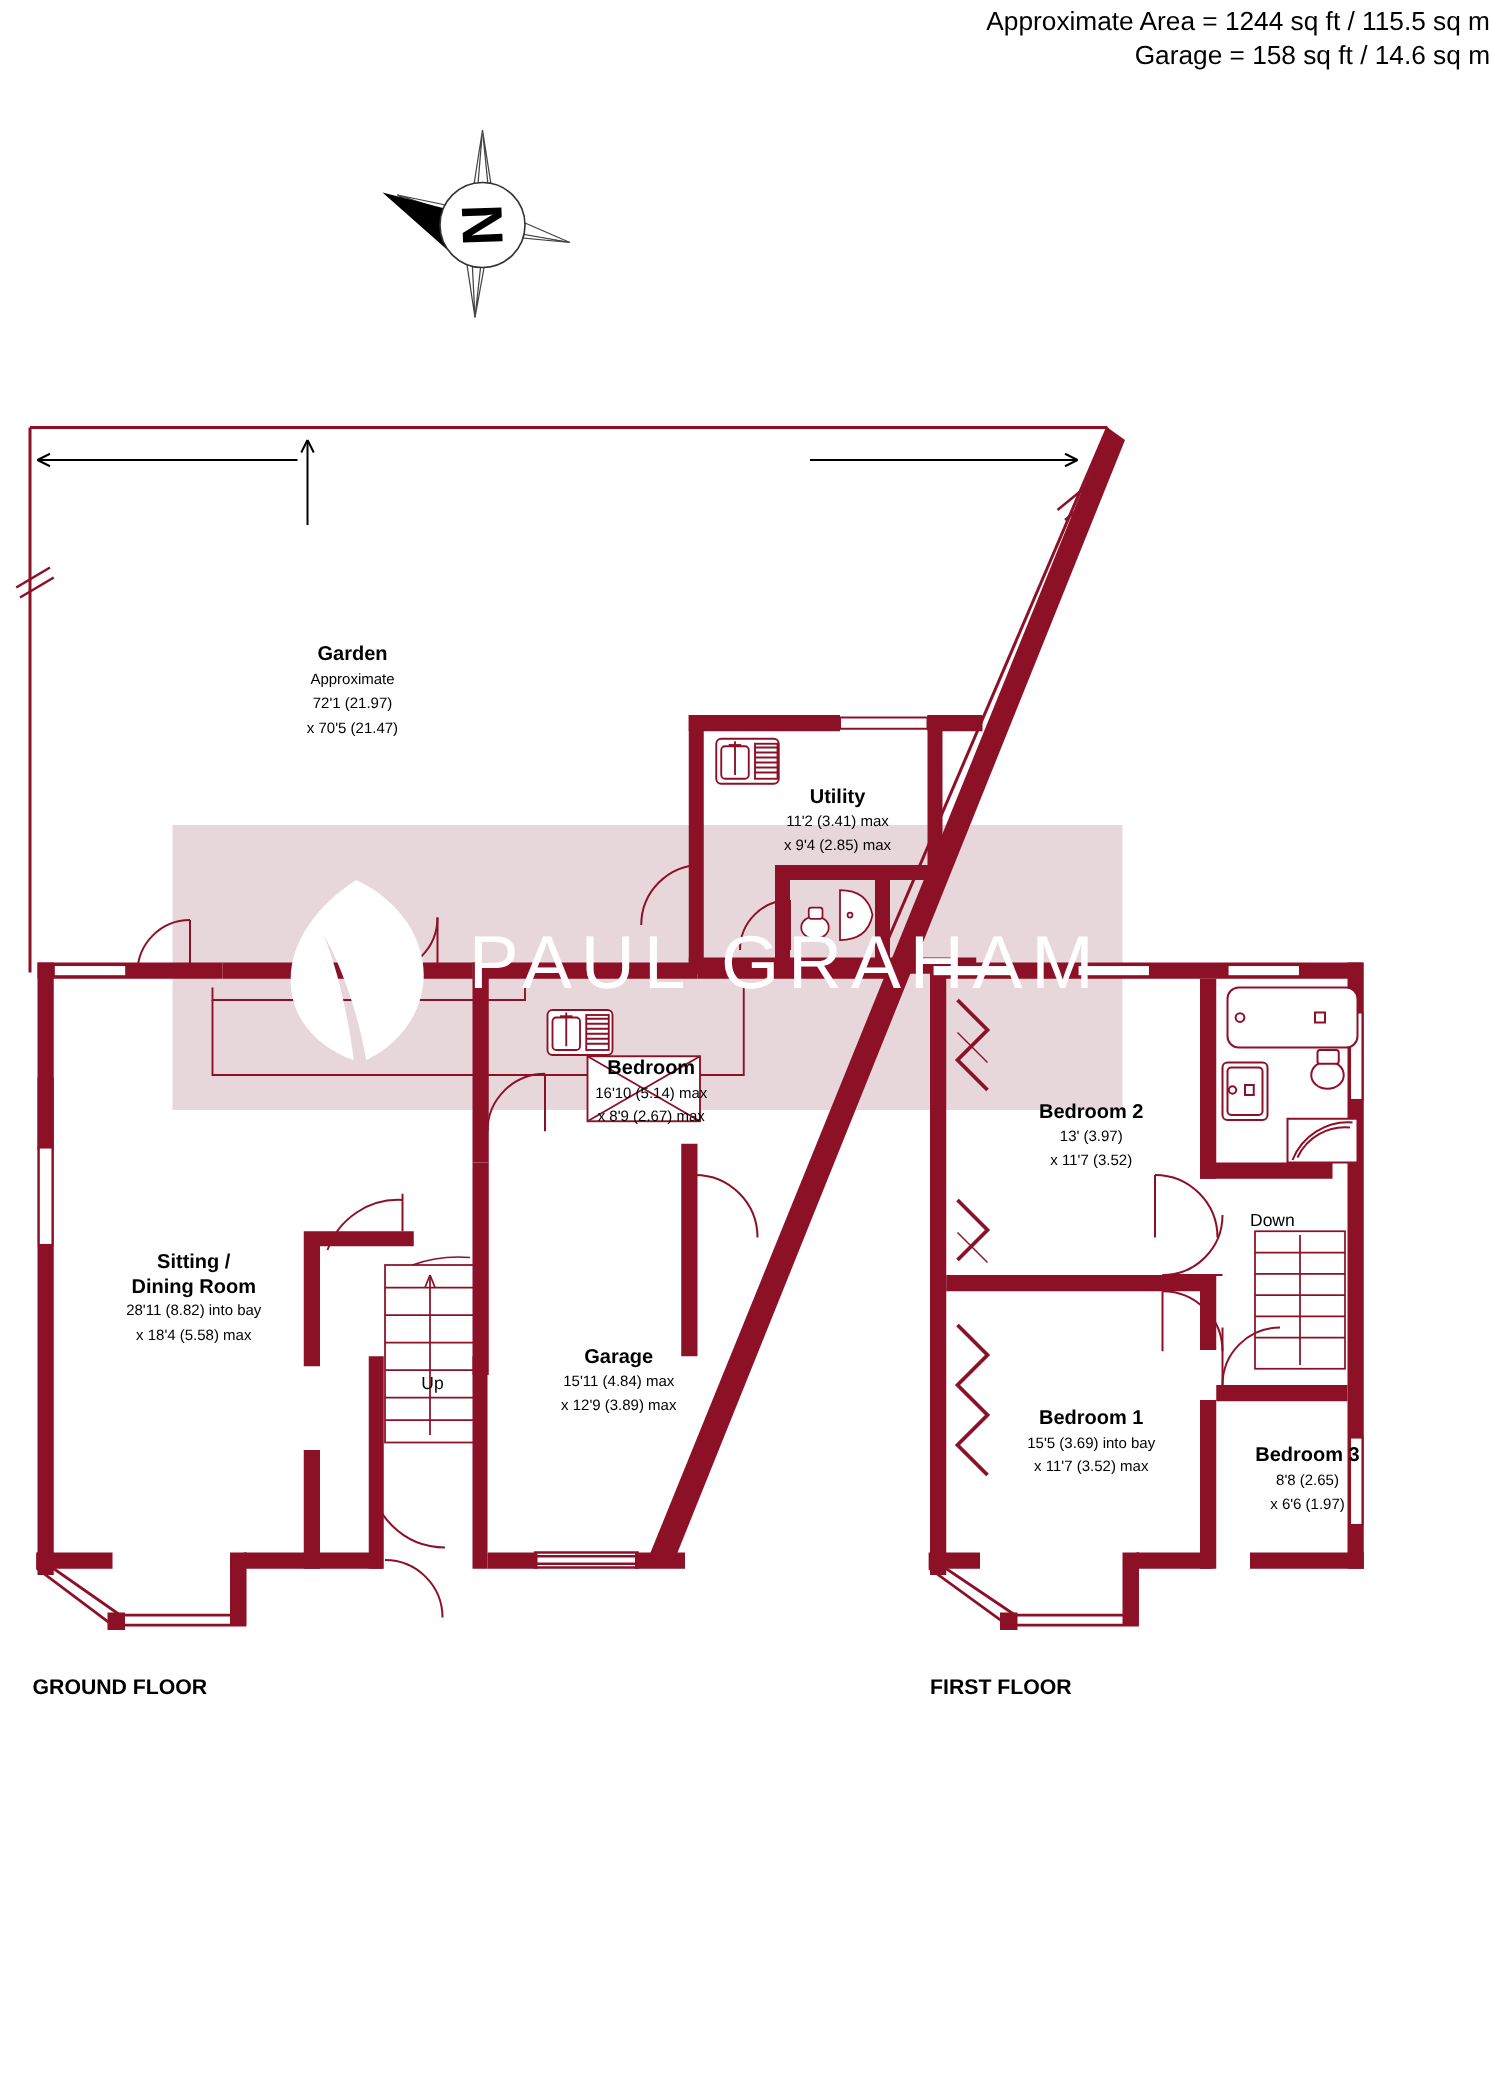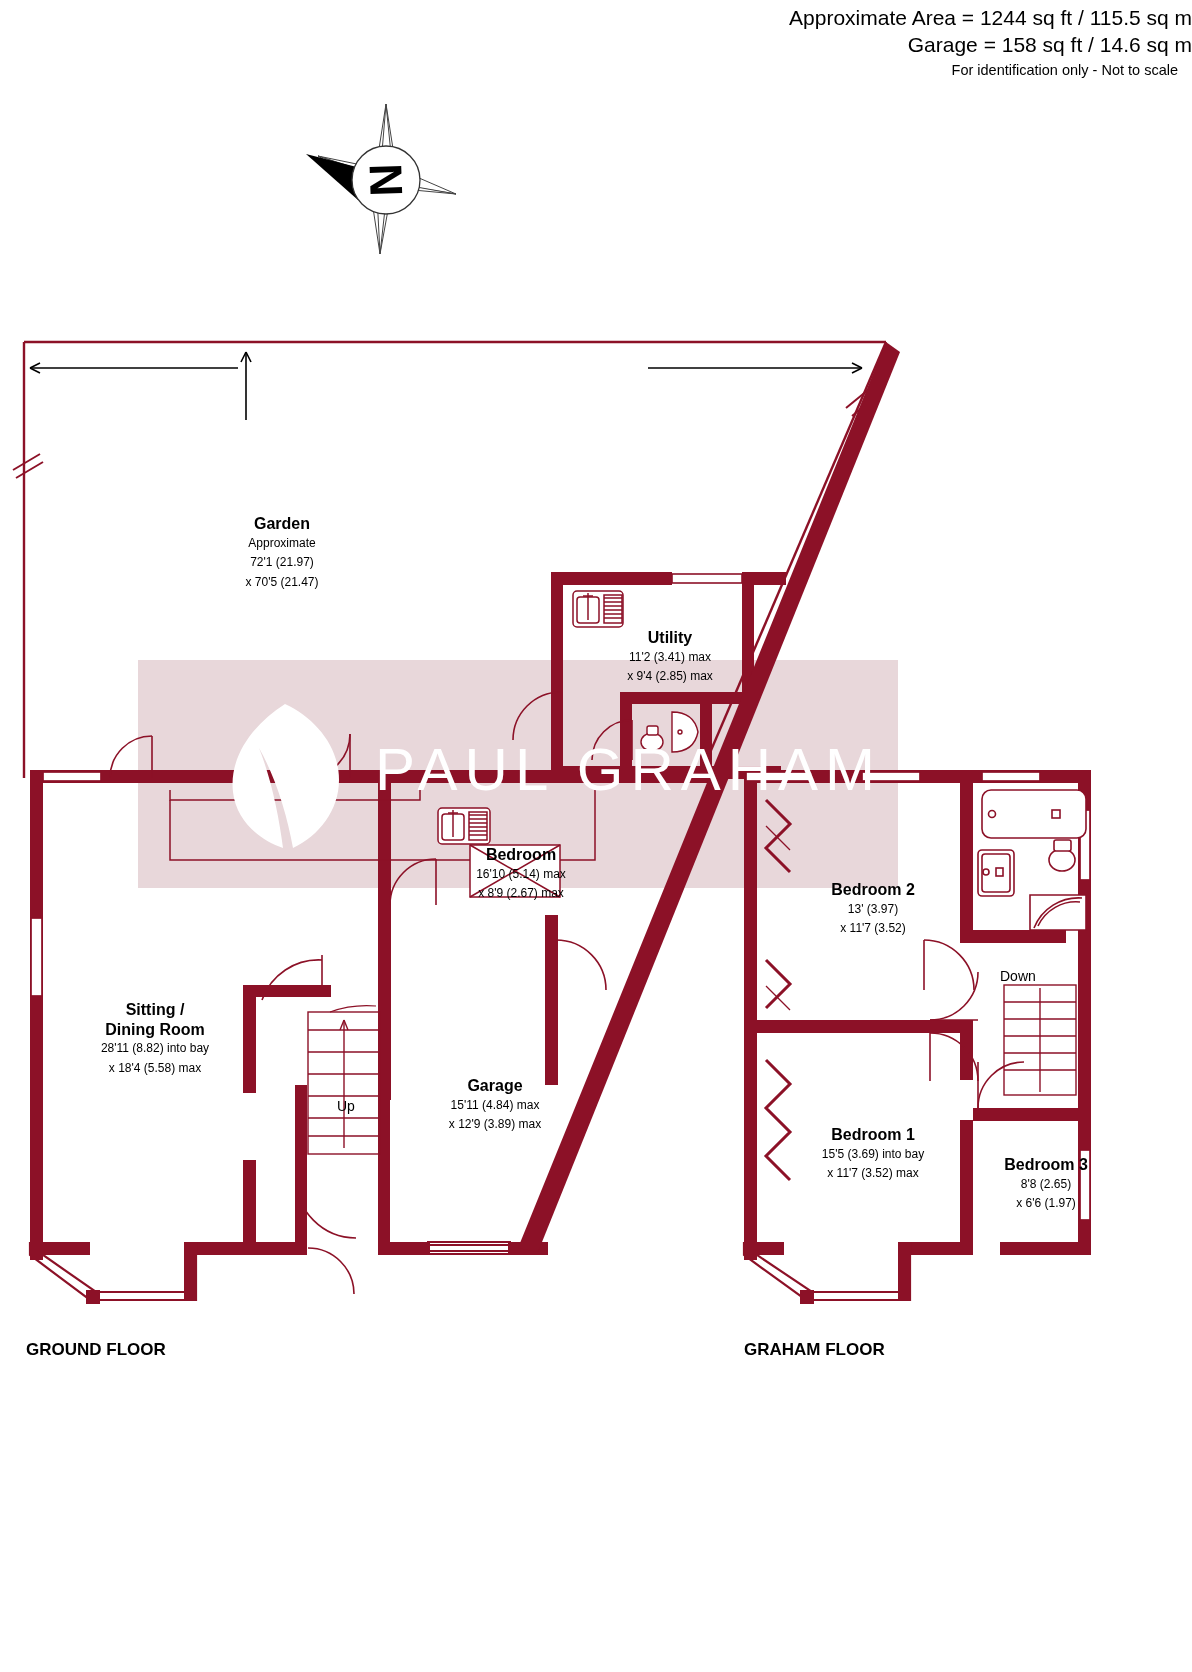--- a/index.html
+++ b/index.html
@@ -92,21 +92,20 @@
     width: 1192px;
     height: 84px;
   }
 </style>
 </head>
 <body>
 
 <div id="header">
   <div class="hdr-line">Approximate Area = 1244 sq ft / 115.5 sq m</div>
   <div class="hdr-line">Garage = 158 sq ft / 14.6 sq m</div>
-  <div id="hdr-note">For identification only - Not to scale</div>
 </div>
 
 <div id="compass" class="abs">
   <svg width="190" height="165" viewBox="0 0 190 165">
 
     <polygon points="98,8 108,72 168,98 106,88" fill="#ffffff" stroke="#444" stroke-width="1"></polygon>
     <polygon points="98,8 88,72 30,60 92,80" fill="#ffffff" stroke="#444" stroke-width="1"></polygon>
     <polygon points="92,158 104,92 168,98 100,86" fill="#ffffff" stroke="#444" stroke-width="1"></polygon>
     <polygon points="92,158 82,92 30,60 88,80" fill="#ffffff" stroke="#444" stroke-width="1"></polygon>
 
@@ -446,18 +445,18 @@
 </div>
 
 <div class="room-label abs" style="left:966px; top:1155px; width:160px;">
   <span class="room-name">Bedroom 3</span>
   <span class="dim">8'8 (2.65)</span>
   <span class="dim">x 6'6 (1.97)</span>
 </div>
 
 <div class="small-note abs" style="left:1000px; top:968px;">Down</div>
 
-<div class="floor-title abs" style="left:744px; top:1340px;">GRAHAM FLOOR</div>
+<div class="floor-title abs" style="left:744px; top:1340px;">FIRST FLOOR</div>
 
 <div id="footer" class="abs">
   
   
 </div>
 
 </body></html>

